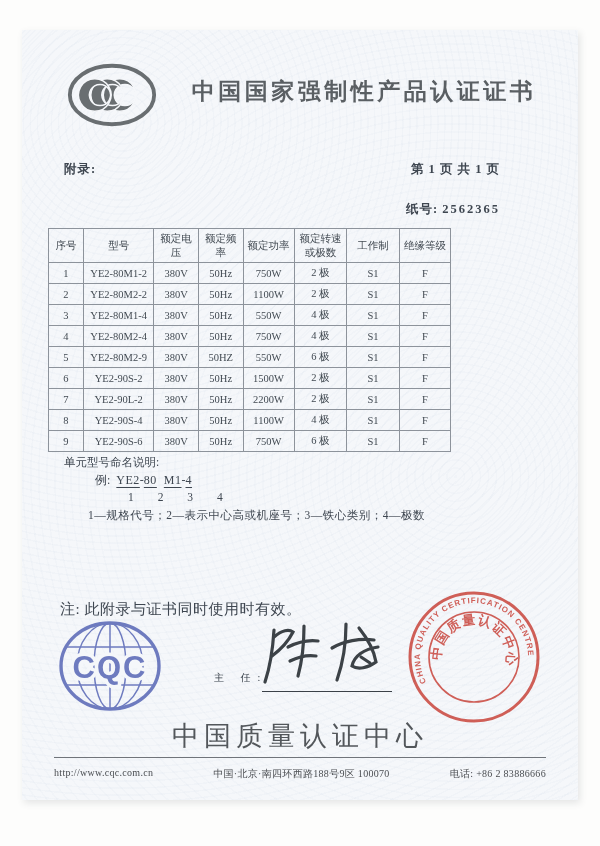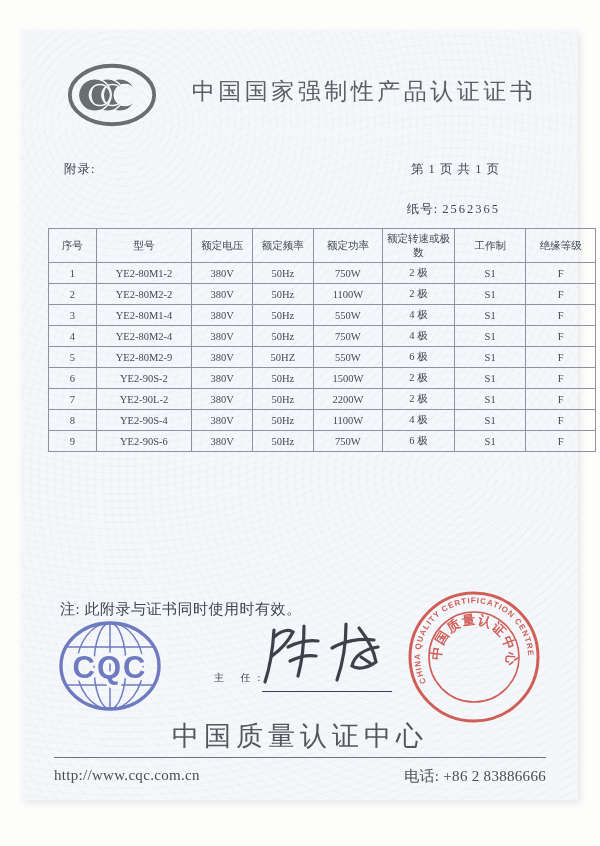--- a/index.html
+++ b/index.html
@@ -14,33 +14,33 @@
     background-image:
       repeating-radial-gradient(circle at 18% 12%, rgba(165,185,210,0.06) 0 1.5px, transparent 1.5px 7px),
       repeating-radial-gradient(circle at 78% 58%, rgba(165,185,210,0.05) 0 1.5px, transparent 1.5px 8px);
     box-shadow:2px 3px 7px rgba(80,85,95,0.14);
   }
   .abs{position:absolute;}
   
   .hdr-logo{left:44px;top:32px;width:92px;height:66px;}
   .hdr-title{
     left:140px;top:46px;width:404px;text-align:center;
-    font-family:"Liberation Sans",sans-serif;font-weight:normal;
+    font-family:"Liberation Sans",sans-serif;font-weight:bold;
     font-size:23px;letter-spacing:3.5px;color:#5a5f63;
   }
   
-  .meta{font-size:12.5px;color:#3e4650;letter-spacing:1px;}
+  .meta{font-size:12.5px;color:#3e4650;letter-spacing:1px;font-weight:bold;}
   .m1l{left:42px;top:131px;}
   .m1r{right:78px;top:131px;}
   .m2l{left:42px;top:169px;}
   .m2r{right:78px;top:171px;}
   .num{letter-spacing:2px;}
   
   table.spec{
-    left:26px;top:198px;width:548px;position:absolute;
+    left:26px;top:198px;width:403px;position:absolute;
     border-collapse:collapse;table-layout:fixed;
     font-size:10.5px;color:#424a52;
   }
   table.spec th, table.spec td{
     border:1px solid #8d939b;text-align:center;vertical-align:middle;
     font-weight:normal;padding:0 1px;
   }
   table.spec th{height:33px;line-height:1.25;}
   table.spec td{height:20px;}
   
@@ -66,21 +66,21 @@
   .stamp-en{font-family:"Liberation Sans",sans-serif;font-weight:bold;font-size:8px;
     fill:#d6544b;letter-spacing:1px;}
   .stamp-cn{font-family:"Liberation Sans",sans-serif;font-weight:bold;font-size:13px;
     fill:#d6544b;letter-spacing:1.5px;}
   
   .orgname{left:0;top:688px;width:556px;text-align:center;
     font-family:"Liberation Sans",sans-serif;font-weight:500;
     font-size:27px;letter-spacing:5px;color:#53575b;}
   .rule{left:32px;top:727px;width:492px;border-top:1.5px solid #70747a;}
   .footer{left:32px;top:737px;width:492px;display:flex;justify-content:space-between;
-    font-size:15px;color:#4a4d51;letter-spacing:0.3px;}
+    font-size:10px;color:#4a4d51;letter-spacing:0.3px;}
 </style>
 </head>
 <body>
 
 <div class="paper">
 
   <svg class="abs hdr-logo" viewBox="0 0 96 68" aria-hidden="true">
     <ellipse cx="48" cy="34" rx="44" ry="30.5" fill="none" stroke="#696e71" stroke-width="4"></ellipse>
     <path d="M56 17 a17 17 0 1 0 0.02 0 z M61.5 23 a11 11 0 1 1 -0.02 0 z" fill="#696e71" fill-rule="evenodd" stroke="#f5f7fa" stroke-width="1.6"></path>
     <path d="M43 17 a17 17 0 1 0 0.02 0 z M48.5 23 a11 11 0 1 1 -0.02 0 z" fill="#696e71" fill-rule="evenodd" stroke="#f5f7fa" stroke-width="1.6"></path>
@@ -206,20 +206,28 @@
           <td>380V</td>
           <td>50Hz</td>
           <td>750W</td>
           <td>6 极</td>
           <td>S1</td>
           <td>F</td>
         </tr>
       </tbody>
     </table>
 
+  <div class="abs naming">
+    <div>单元型号命名说明:</div>
+    <div class="nm-ex">
+      <span class="lbl">例:</span><span class="u">YE2</span><span>-</span><span class="u">80</span><span class="gap"></span><span class="u">M1</span><span>-</span><span class="u">4</span>
+    </div>
+    <div class="nm-digits">1 2 3 4</div>
+    <div class="nm-legend">1—规格代号；2—表示中心高或机座号；3—铁心类别；4—极数</div>
+  </div>
 
   <div class="abs note">注: 此附录与证书同时使用时有效。</div>
 
   <svg class="abs cqc-logo" viewBox="0 0 104 92" aria-hidden="true">
     <g stroke="#6e7bbf" fill="none">
       <ellipse cx="52" cy="46" rx="49" ry="43" stroke-width="3.4"></ellipse>
       <ellipse cx="52" cy="46" rx="33" ry="43" stroke-width="1.5"></ellipse>
       <ellipse cx="52" cy="46" rx="16" ry="43" stroke-width="1.5"></ellipse>
       <line x1="52" y1="3" x2="52" y2="89" stroke-width="1.5"></line>
       <line x1="8" y1="27" x2="96" y2="27" stroke-width="1.5"></line>
@@ -252,16 +260,17 @@
       <path id="arcC" d="M41.4 86.5 A33 33 0 1 1 98.6 86.5" fill="none"></path>
     </defs>
     <text class="stamp-en"><textPath href="#arcE" xlink:href="#arcE" startOffset="2">CHINA QUALITY CERTIFICATION CENTRE</textPath></text>
     <text class="stamp-cn"><textPath href="#arcC" xlink:href="#arcC" startOffset="14">中国质量认证中心</textPath></text>
   </svg>
 
   <div class="abs orgname">中国质量认证中心</div>
   <div class="abs rule"></div>
   <div class="abs footer">
     <span>http://www.cqc.com.cn</span>
+    <span>中国·北京·南四环西路188号9区 100070</span>
     <span>电话: +86 2 83886666</span>
   </div>
 
 </div>
 
 </body></html>

